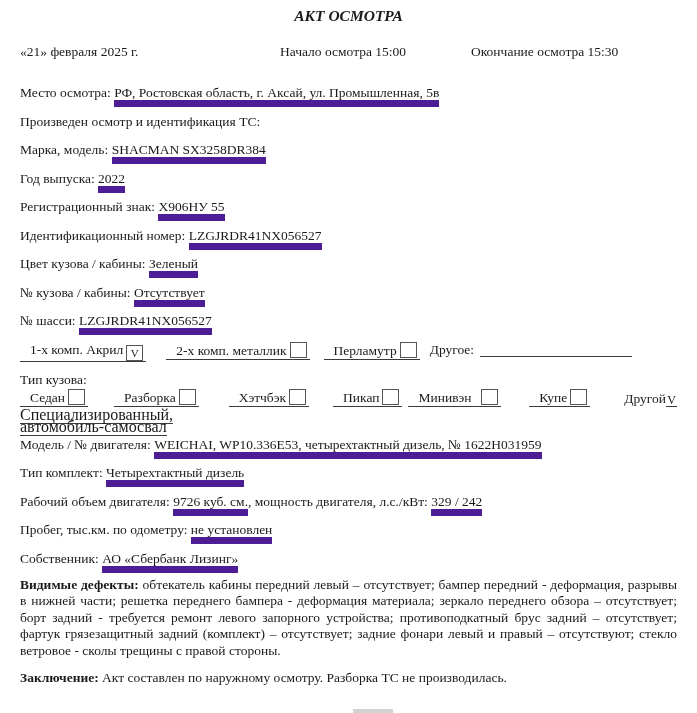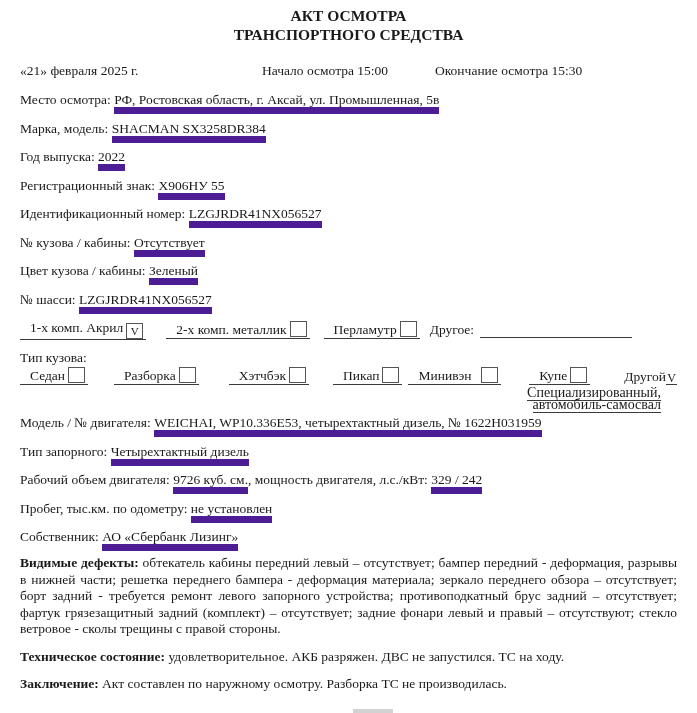--- a/index.html
+++ b/index.html
@@ -8,46 +8,46 @@
     background:#ffffff;
     color:#1a1a1a;
     font-family:"Liberation Serif", serif;
     font-size:13.5px;
     overflow:hidden;
     position:relative;
   }
   .doc { padding:6px 20px 0 20px; }
 
   
-  .title { text-align:center; font-weight:bold; font-size:15.5px; line-height:19px; margin-bottom:19px; }
+  .title { text-align:center; font-weight:bold; font-size:15.5px; line-height:19px; margin-bottom:19px;font-style:italic; }
 
   
-  .date-row { display:flex; align-items:baseline; margin-bottom:13px; line-height:16px; }
+  .date-row { display:flex; align-items:baseline; margin-bottom:25px; line-height:16px;gap:18px; }
   .dr1 { width:242px; }
   .dr2 { width:173px; }
 
   
   .line { line-height:16px; margin-bottom:12.5px; white-space:nowrap; }
   .u { border-bottom:7px solid #4c1d95; padding-bottom:0px; }
   .b { font-weight:bold; }
 
   
-  .paint-row { display:flex; align-items:center; margin:2px 0 10px 0; line-height:16px; }
+  .paint-row { display:flex; align-items:flex-start; margin:2px 0 10px 0; line-height:16px; }
   .cb-item { border-bottom:1px solid #3a3a3a; padding:0 3px 0 10px; white-space:nowrap; }
   .cbx {
     display:inline-block; width:15px; height:14px;
     border:1px solid #555; background:#fff;
     vertical-align:-3px; margin-left:3px;
     text-align:center; font-size:11px; line-height:14px;
   }
   .blank { display:inline-block; border-bottom:1px solid #3a3a3a; height:14px; vertical-align:baseline; }
   .other-blank { width:96px; text-align:center; font-size:12px; }
   .type-label { line-height:15px; margin-bottom:2px; margin-top:4px; }
   .body-row { display:flex; align-items:flex-end; line-height:16px;justify-content:flex-end; }
-  .type-note { text-align:right; padding-right:16px; font-size:14px; line-height:12px; margin-top:2px; }
+  .type-note { text-align:left; padding-right:16px; font-size:16px; line-height:12px; margin-top:2px; }
   .type-note .u { border-bottom:1px solid #3a3a3a; }
 
   
   .para { text-align:justify; line-height:16.5px; margin-bottom:11px; white-space:normal; }
   .mt { margin-top:4px; }
 
   .gap-sm { margin-bottom:10px; }
   .artifact { position:absolute; left:353px; top:709px; width:40px; height:4px; background:#d2d2d2; }
 
   .mr-a { margin-right:20px; }  .mr-b { margin-right:24px; }  .mr-c { margin-right:14px; }
@@ -56,34 +56,36 @@
   .mr-h { margin-right:6px; }   .mr-i { margin-right:28px; }  .mr-j { margin-right:34px; }
   .blank-other1 { width:152px; margin-left:6px; }
 </style>
 </head>
 <body>
 
 <div class="doc">
 
   <div class="title">
     <div>АКТ ОСМОТРА</div>
-    <div>ТРАНСПОРТНОГО СРЕДСТВА</div>
   </div>
 
   <div class="date-row">
     <span class="dr1">«21» февраля 2025 г.</span>
     <span class="dr2">Начало осмотра 15:00</span>
     <span>Окончание осмотра 15:30</span>
   </div>
 
   <div class="line">
     <span>Место осмотра:</span>
     <span class="u">РФ, Ростовская область, г. Аксай, ул. Промышленная, 5в</span>
   </div>
 
+  <div class="line">
+    <span>Произведен осмотр и идентификация ТС:</span>
+  </div>
 
   <div class="line">
     <span>Марка, модель:</span>
     <span class="u">SHACMAN SX3258DR384</span>
   </div>
 
   <div class="line">
     <span>Год выпуска:</span>
     <span class="u">2022</span>
   </div>
@@ -92,27 +94,27 @@
     <span>Регистрационный знак:</span>
     <span class="u">Х906НУ 55</span>
   </div>
 
   <div class="line">
     <span>Идентификационный номер:</span>
     <span class="u">LZGJRDR41NX056527</span>
   </div>
 
   <div class="line">
-    <span>№ кузова / кабины:</span>
-    <span class="u">Отсутствует</span>
+    <span>Цвет кузова / кабины:</span>
+    <span class="u">Зеленый</span>
   </div>
 
   <div class="line">
-    <span>Цвет кузова / кабины:</span>
-    <span class="u">Зеленый</span>
+    <span>№ кузова / кабины:</span>
+    <span class="u">Отсутствует</span>
   </div>
 
   <div class="line">
     <span>№ шасси:</span>
     <span class="u">LZGJRDR41NX056527</span>
   </div>
 
   <div class="paint-row">
     <span class="cb-item mr-a"><span>1-х комп. Акрил</span><span class="cbx">V</span></span>
     <span class="cb-item mr-c"><span>2-х комп. металлик</span><span class="cbx"></span></span>
@@ -138,21 +140,21 @@
     <span class="u">Специализированный,</span><br>
     <span class="u">автомобиль-самосвал</span>
   </div>
 
   <div class="line mt">
     <span>Модель / № двигателя:</span>
     <span class="u">WEICHAI, WP10.336E53, четырехтактный дизель, № 1622H031959</span>
   </div>
 
   <div class="line">
-    <span>Тип запорного:</span>
+    <span>Тип комплект:</span>
     <span class="u">Четырехтактный дизель</span>
   </div>
 
   <div class="line">
     <span>Рабочий объем двигателя:</span>
     <span class="u">9726 куб. см.</span><span>, мощность двигателя, л.с./кВт:</span>
     <span class="u">329 / 242</span>
   </div>
 
   <div class="line">
@@ -163,24 +165,20 @@
   <div class="line gap-sm">
     <span>Собственник:</span>
     <span class="u">АО «Сбербанк Лизинг»</span>
   </div>
 
   <div class="para">
     <span class="b">Видимые дефекты:</span>
     <span>обтекатель кабины передний левый – отсутствует; бампер передний - деформация, разрывы в нижней части; решетка переднего бампера - деформация материала; зеркало переднего обзора – отсутствует; борт задний - требуется ремонт левого запорного устройства; противоподкатный брус задний – отсутствует; фартук грязезащитный задний (комплект) – отсутствует; задние фонари левый и правый – отсутствуют; стекло ветровое - сколы трещины с правой стороны.</span>
   </div>
 
-  <div class="para">
-    <span class="b">Техническое состояние:</span>
-    <span>удовлетворительное. АКБ разряжен. ДВС не запустился. ТС на ходу.</span>
-  </div>
 
   <div class="para">
     <span class="b">Заключение:</span>
     <span>Акт составлен по наружному осмотру. Разборка ТС не производилась.</span>
   </div>
 
 </div>
 
 <div class="artifact"></div>
 

